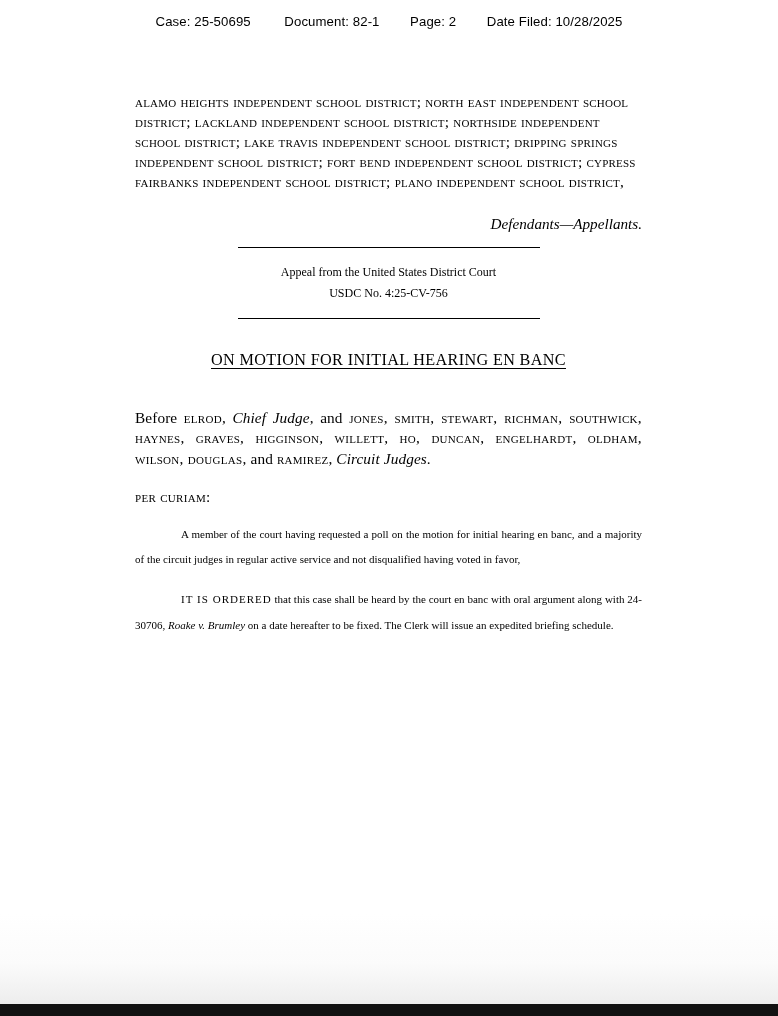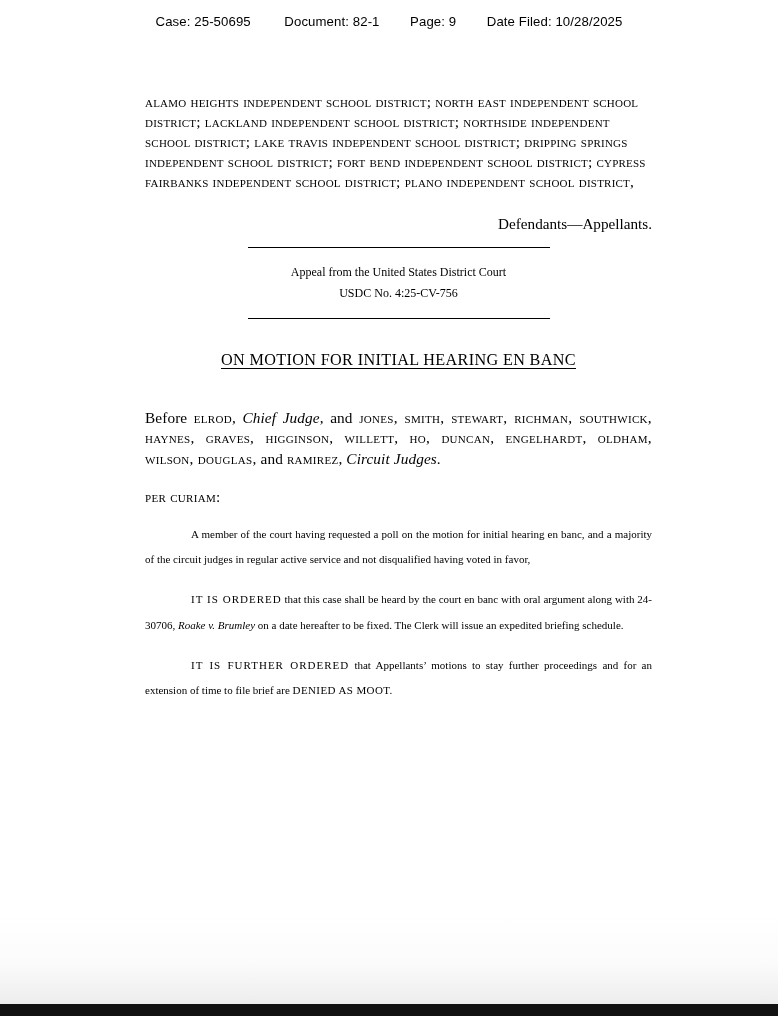--- a/index.html
+++ b/index.html
@@ -57,21 +57,21 @@
   }
   .ecf-header .seg {
     display: inline-block;
   }
   .ecf-gap-lg { display: inline-block; width: 26px; }
   .ecf-gap-md { display: inline-block; width: 23px; }
 
   
   .doc {
     position: absolute;
-    left: 145px;
+    left: 135px;
     top: 0;
     width: 507px;
     color: #000000;
   }
 
   .caption {
     margin-top: 92px;
     font-size: 15.4px;
     line-height: 20.1px;
     font-variant: small-caps;
@@ -80,20 +80,21 @@
     text-align: left;
   }
   
   .caption, .smallcaps {
     font-variant-caps: small-caps;
   }
 
   .party-role {
     margin-top: 22px;
     text-align: right;
+    font-style: italic;
     font-size: 15.2px;
     line-height: 20px;
   }
 
   .rule {
     width: 302px;
     margin: 13px auto 0 auto;
     border: 0;
     border-top: 1.4px solid #000000;
     height: 0;
@@ -181,21 +182,21 @@
 </head>
 <body>
 
 <div id="page">
 
   <div class="ecf-header">
     <span class="seg">Case: 25-50695</span>
     <span class="ecf-gap-lg"></span>
     <span class="seg">Document: 82-1</span>
     <span class="ecf-gap-md"></span>
-    <span class="seg">Page: 9</span>
+    <span class="seg">Page: 2</span>
     <span class="ecf-gap-md"></span>
     <span class="seg">Date Filed: 10/28/2025</span>
   </div>
 
   <div class="doc">
 
     <div class="caption">Alamo Heights Independent School District; North East Independent School District; Lackland Independent School District; Northside Independent School District; Lake Travis Independent School District; Dripping Springs Independent School District; Fort Bend Independent School District; Cypress Fairbanks Independent School District; Plano Independent School District,</div>
 
     <div class="party-role">Defendants—Appellants.</div>
 
@@ -215,23 +216,20 @@
     </div>
 
     <div class="per-curiam">Per Curiam:</div>
 
     <div class="body-para">A member of the court having requested a poll on the motion for initial hearing en banc, and a majority of the circuit judges in regular active service and not disqualified having voted in favor,</div>
 
     <div class="body-para">
       <span class="lead">IT IS ORDERED</span><span> that this case shall be heard by the court en banc with oral argument along with 24-30706, </span><span class="casename">Roake v. Brumley</span><span> on a date hereafter to be fixed. The Clerk will issue an expedited briefing schedule.</span>
     </div>
 
-    <div class="body-para">
-      <span class="lead">IT IS FURTHER ORDERED</span><span> that Appellants’ motions to stay further proceedings and for an extension of time to file brief are </span><span class="denied">DENIED AS MOOT.</span>
-    </div>
 
   </div>
 
   <div class="folio">2</div>
 
   <div id="page-sheen"></div>
 </div>
 
 <div id="viewer-bottom-band"></div>
 

